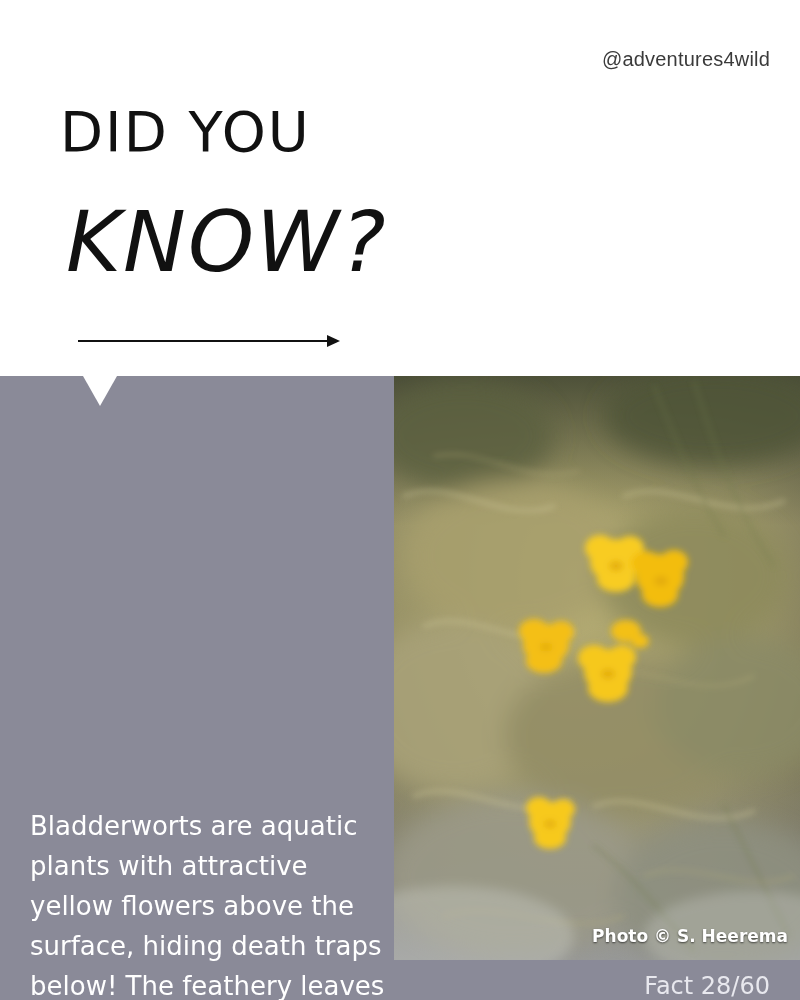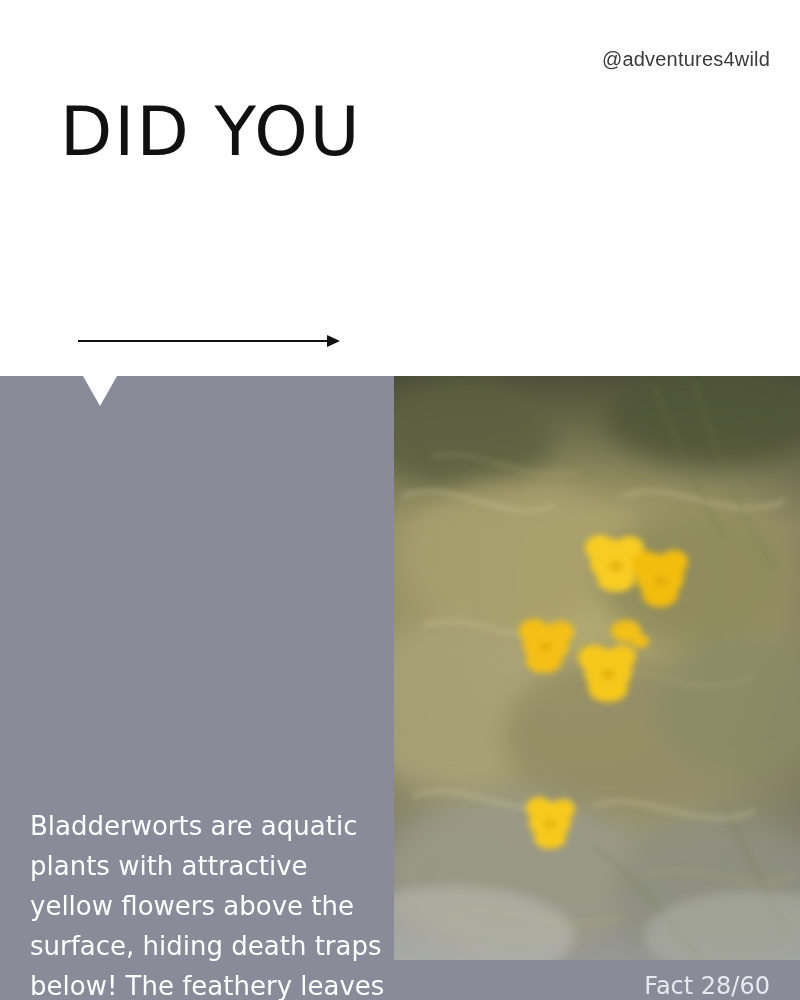--- a/index.html
+++ b/index.html
@@ -27,21 +27,21 @@
     position: absolute;
     right: 30px; top: 30px;
     font-size: 20px;
     color: #3a3a3a;
     letter-spacing: 0.2px;
     font-family: "Liberation Sans", sans-serif;
   }
   .title-line1 {
     position: absolute;
     left: 60px; top: 72px;
-    font-size: 68px;
+    font-size: 56px;
     line-height: 84px;
     font-weight: 400;
     letter-spacing: 2px;
     color: #111111;
     font-family: "DejaVu Sans", sans-serif;
   }
   .title-line2 {
     position: absolute;
     left: 66px; top: 182px;
     font-size: 84px;
@@ -127,20 +127,21 @@
   }
 </style>
 </head>
 <body>
 
 <div class="poster">
 
   <div class="header-zone">
     <div class="handle">@adventures4wild</div>
     <div class="title-line1">DID YOU</div>
+    <div class="title-line2">KNOW?</div>
     <div class="arrow">
       <div class="shaft"></div>
       <div class="head"></div>
     </div>
   </div>
 
   <div class="grey-panel">
     <div class="body-text">Bladderworts are aquatic plants with attractive yellow flowers above the surface, hiding death traps below! The feathery leaves detect passing prey, which get sucked into the pods in less than a millisecond with a vacuum force 600 times greater than gravity!</div>
     <div class="fact-counter">Fact 28/60</div>
   </div>
@@ -253,15 +254,16 @@
           <ellipse cx="152" cy="271" rx="6" ry="4"></ellipse>
           <ellipse cx="156" cy="448" rx="6" ry="4"></ellipse>
         </g>
       </g>
 
       <g filter="url(#blur6)" opacity="0.35">
         <ellipse cx="60" cy="560" rx="120" ry="50" fill="#cfd1cb"></ellipse>
         <ellipse cx="360" cy="560" rx="110" ry="45" fill="#c6c8c2"></ellipse>
       </g>
     </svg>
+    <div class="photo-credit">Photo © S. Heerema</div>
   </div>
 
 </div>
 
 </body></html>

